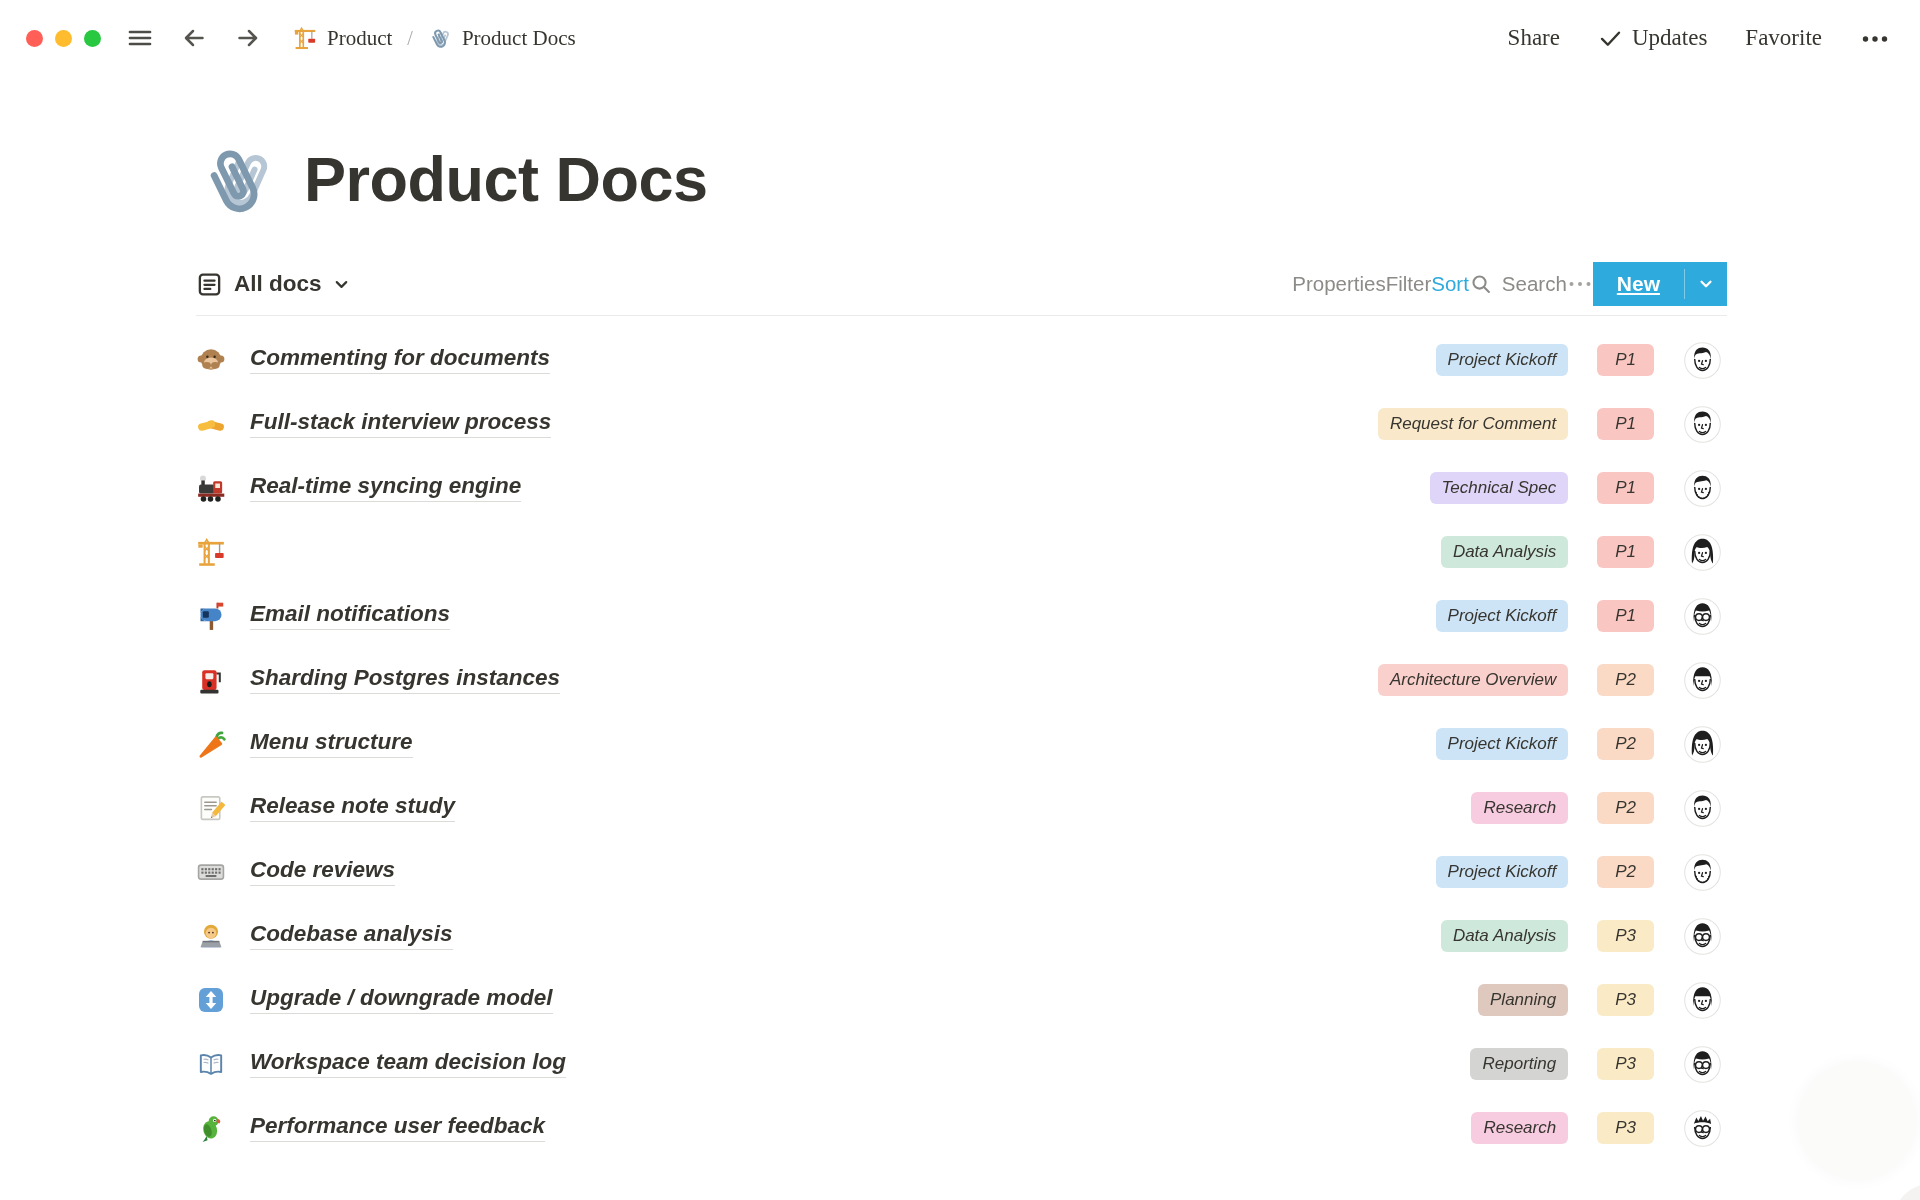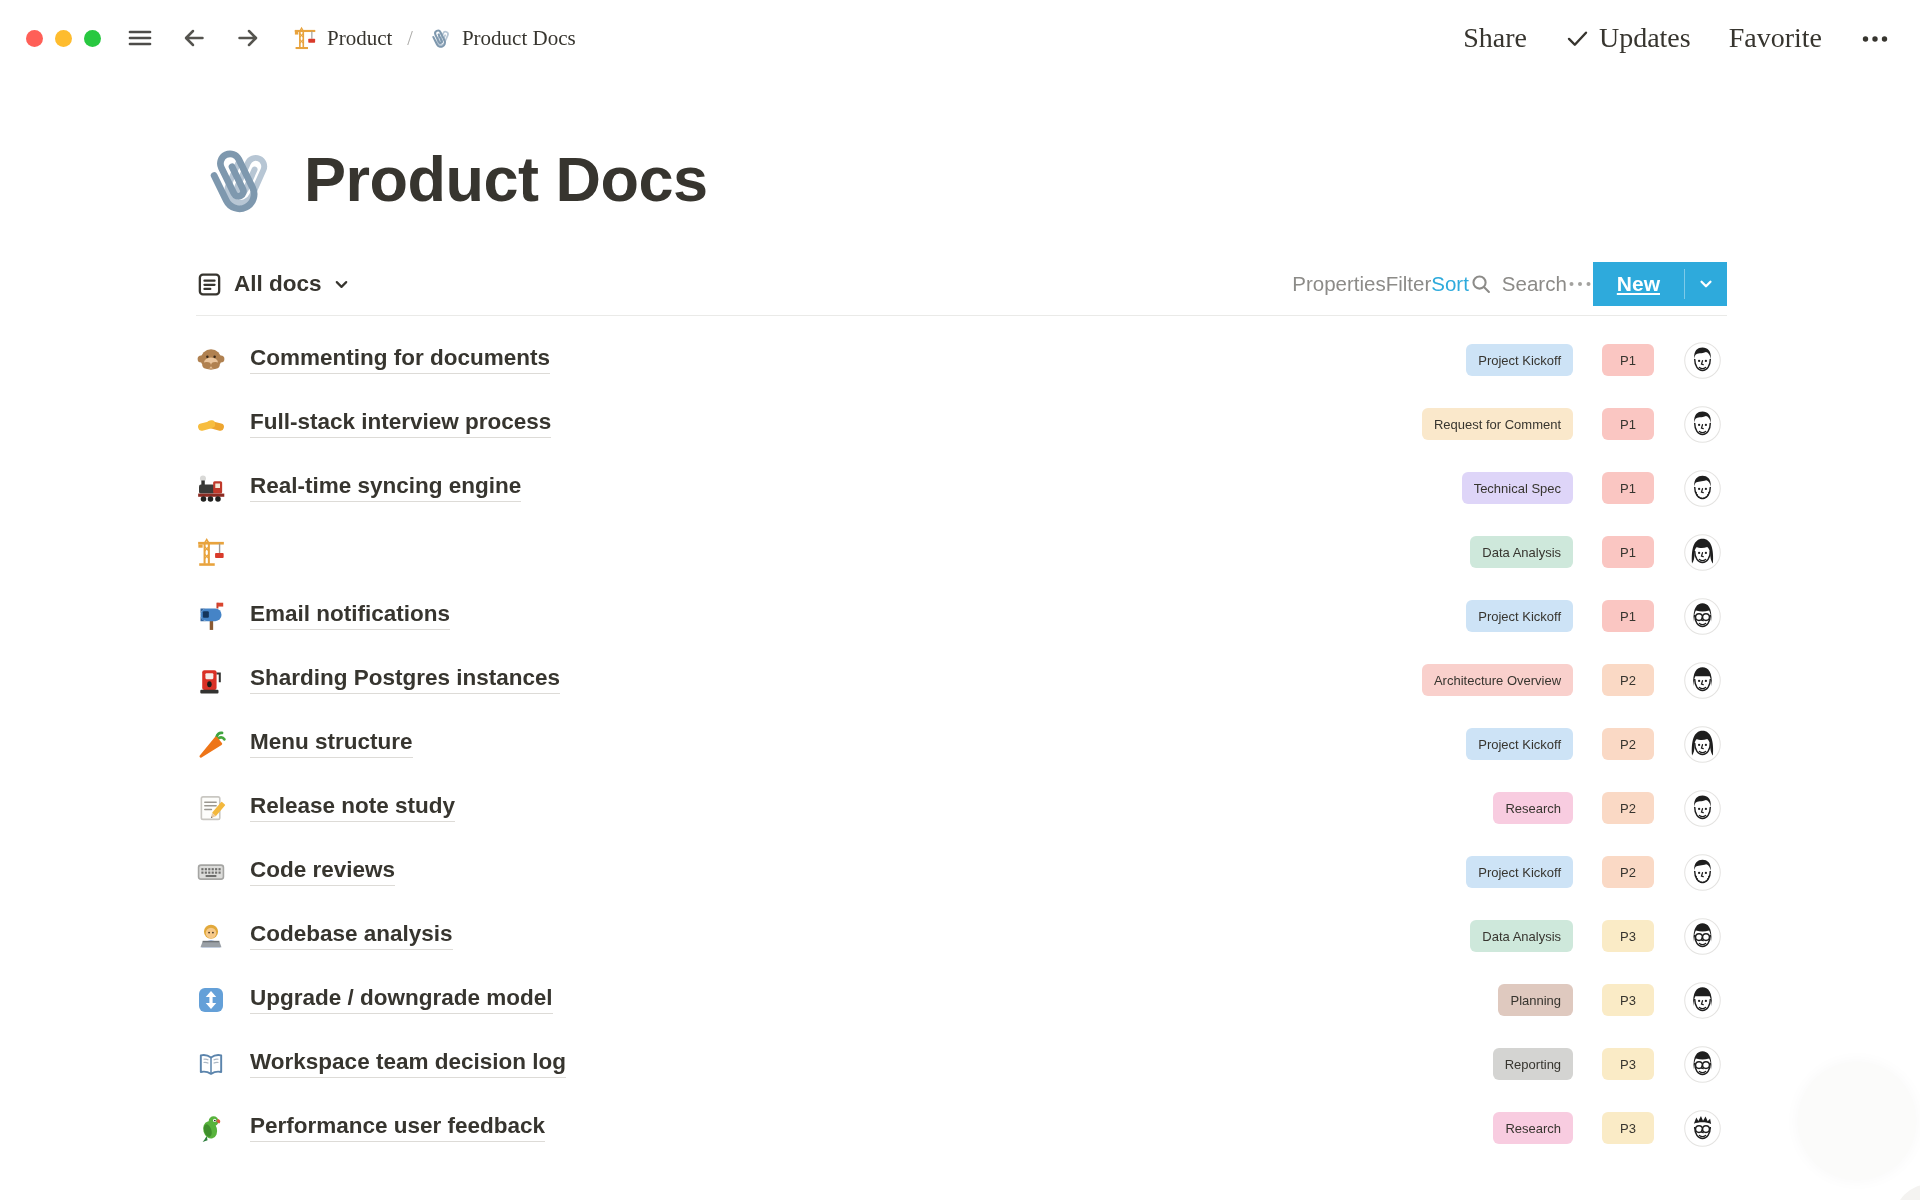--- a/index.html
+++ b/index.html
@@ -17,21 +17,21 @@
   .traffic { display:flex; align-items:center; gap:12px; }
   .tl { width:17px; height:17px; border-radius:50%; display:inline-block; }
   .tl.red { background:#FF5F57; }
   .tl.yellow { background:#FEBC2E; }
   .tl.green { background:#28C840; }
   .icon-btn { margin-left:24px; display:flex; align-items:center; cursor:pointer; }
   .breadcrumb { display:flex; align-items:center; margin-left:30px; font-size:21px; }
   .crumb { display:flex; align-items:center; gap:10px; cursor:pointer; }
   .crumb-sep { color:#ABAAA7; margin:0 15px; font-size:20px; }
   .crumb-icon svg { width:24px; height:24px; }
-  .topbar-right { margin-left:auto; display:flex; align-items:center; gap:38px; font-size:28px; color:#37352F;text-align:right; }
+  .topbar-right { margin-left:auto; display:flex; align-items:center; gap:38px; font-size:23px; color:#37352F;text-align:right; }
   .topbar-right > * { cursor:pointer; display:flex; align-items:center; gap:9px; }
 
   
   .page-head { margin:62px 0 0 196px; display:flex; align-items:center; gap:26px; }
   .title-icon svg { width:82px; height:82px; }
   h1.page-title { margin:0; font-size:63px; font-weight:700; letter-spacing:-0.5px; color:#37352F; }
 
   
   .toolbar { margin:42px 0 0 196px; width:1531px; display:flex; align-items:center;
              padding-bottom:9px; border-bottom:1px solid #EAEAE8; }
@@ -43,28 +43,28 @@
   .tb-sort { color:#2EAADC; }
   .tb-search { display:flex; align-items:center; gap:8px; }
   .new-btn { display:flex; align-items:stretch; height:44px; background:#2EAADC; border-radius:0;
              color:#fff; overflow:hidden;text-decoration:underline; }
   .new-main { display:flex; align-items:center; padding:0 24px; font-size:21px; font-weight:700; cursor:pointer; }
   .new-divider { width:1px; background:rgba(255,255,255,0.38); margin:7px 0; }
   .new-caret { width:42px; display:flex; align-items:center; justify-content:center; cursor:pointer; }
 
   
   .doc-list { margin-left:196px; width:1531px; padding-top:12px; }
-  .row { height:64px; display:flex; align-items:center; cursor:pointer; }
+  .row { height:64px; display:flex; align-items:center; cursor:pointer;font-style:italic; }
   .row-icon { width:32px; margin-right:22px; flex:none; }
   .row-icon svg { width:30px; height:30px; }
   .row-title { font-size:22.5px; font-weight:700; color:#37352F; line-height:1.1;
                padding-bottom:3px; border-bottom:1.5px solid #DDDBD7; }
   .row-spacer { flex:1; }
   .pill { height:32px; display:inline-flex; align-items:center; border-radius:6px;
-          font-size:13px; color:#37352F; white-space:nowrap; }
+          font-size:17px; color:#37352F; white-space:nowrap; }
   .tag-pill { padding:0 12px; }
   .priority-pill { margin-left:29px; padding:0 18px; }
   .avatar { margin-left:30px; margin-right:6px; flex:none; width:37px; height:37px; }
   .avatar svg { width:37px; height:37px; }
 
   
   .blob1 { position:absolute; left:1798px; top:1062px; width:118px; height:118px; border-radius:50%;
            background:#FBFBFA; box-shadow:0 0 16px rgba(0,0,0,0.035); }
   .blob2 { position:absolute; left:1894px; top:1184px; width:72px; height:72px; border-radius:50%;
            background:#F4F3F1; }

